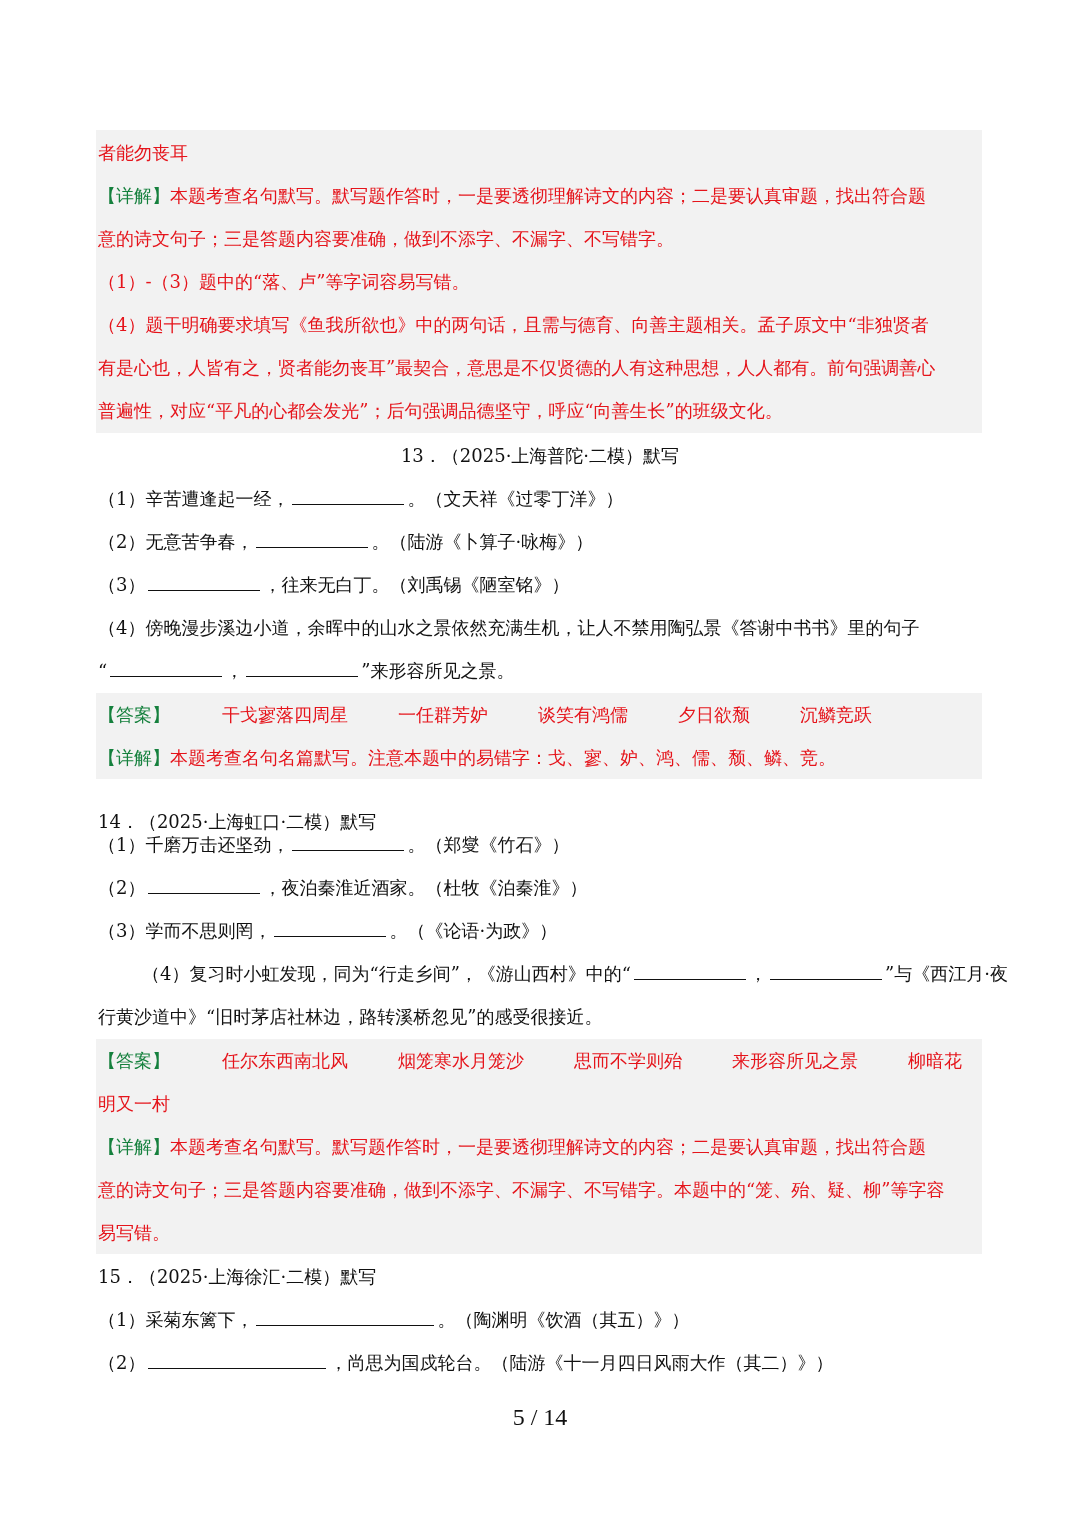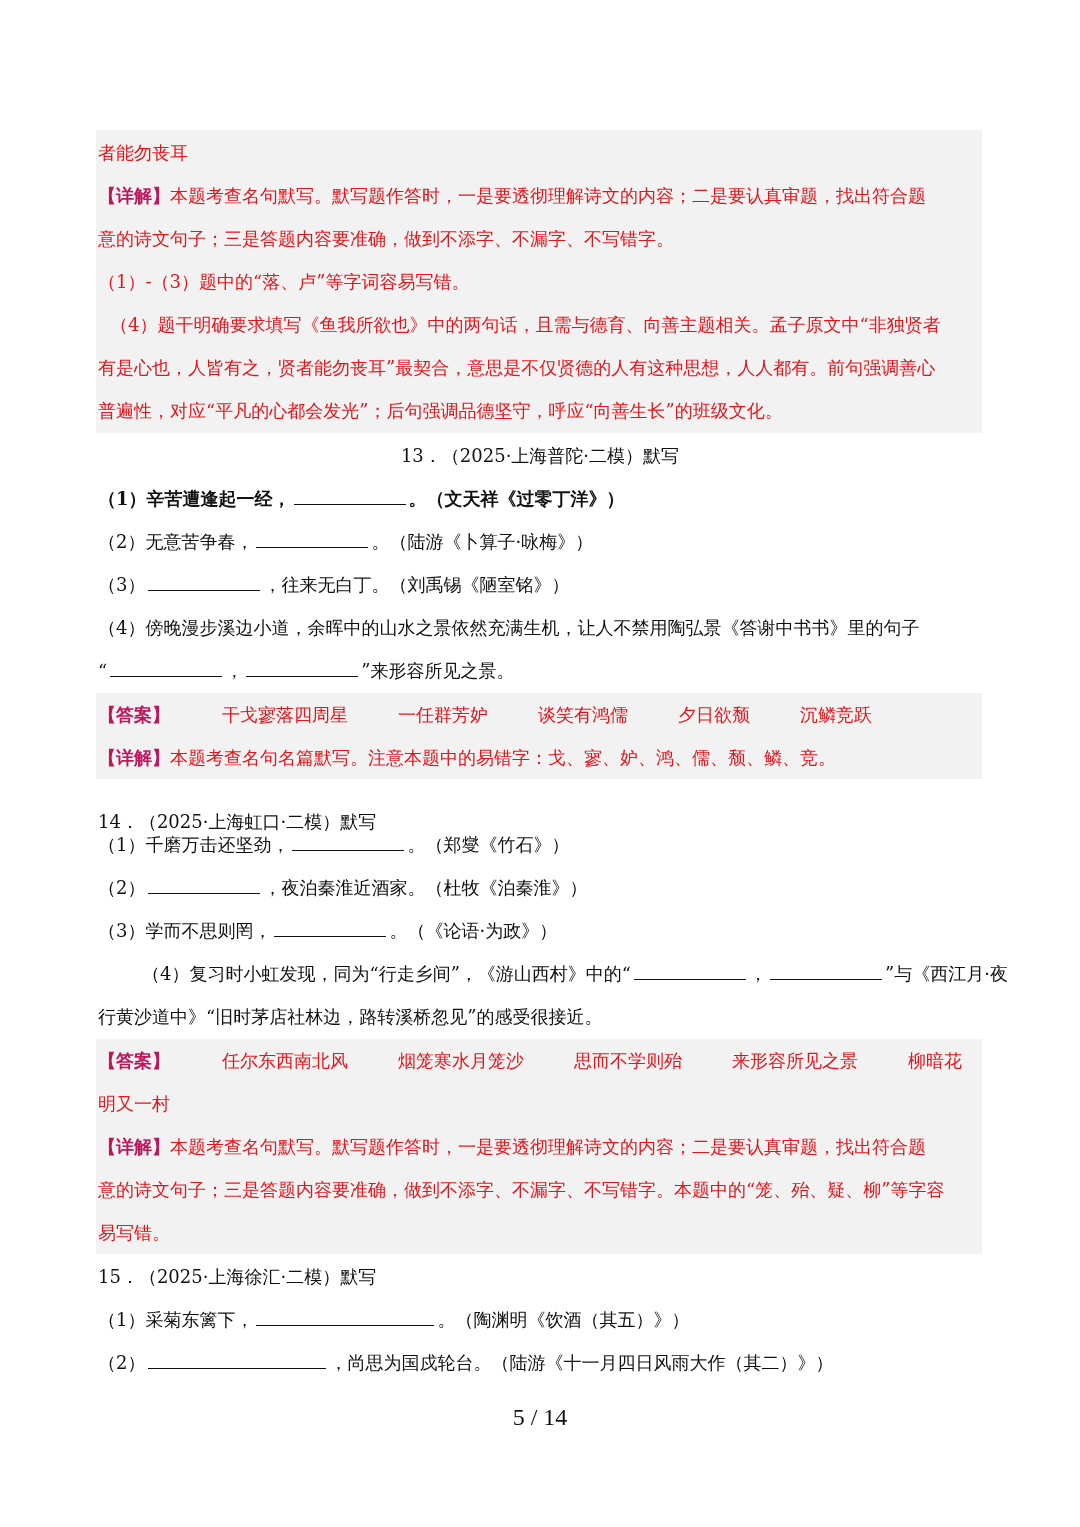--- a/index.html
+++ b/index.html
@@ -8,21 +8,21 @@
     font-family: "DejaVu Serif", "Liberation Serif", serif;
     color: #111;
   }
   .page { position: absolute; left: 0; top: 0; width: 1080px; height: 1527px; }
   .line {
     position: absolute; left: 98px; width: 884px;
     font-size: 18px; line-height: 43px; height: 43px; white-space: nowrap;
   }
   .shade { position: absolute; left: 96px; width: 886px; background: #f2f2f2; }
   .red { color: #e5141b; }
-  .bracket-label { color: #be185d; font-weight: bold; }
+  .bracket-label { color: #15803d; font-weight: normal; }
   .blank {
     display: inline-block; border-bottom: 1.5px solid #111;
     height: 20px; vertical-align: baseline; margin: 0 3px;
   }
   .w-std { width: 112px; }
   .w-long { width: 178px; }
   .ans-item { display: inline-block; margin-left: 50px; }
   .ans-item.first { margin-left: 52px; }
   .footer {
     position: absolute; top: 1404px; left: 0; width: 1080px; text-align: center;
@@ -34,26 +34,26 @@
 
 <div class="page">
 
   <div class="shade" style="top:130px;height:303px;"></div>
   <div class="line red" style="top:131px;">者能勿丧耳</div>
   <div class="line red" style="top:174px;">
     <span class="bracket-label">【详解】</span><span>本题考查名句默写。默写题作答时，一是要透彻理解诗文的内容；二是要认真审题，找出符合题</span>
   </div>
   <div class="line red" style="top:217px;">意的诗文句子；三是答题内容要准确，做到不添字、不漏字、不写错字。</div>
   <div class="line red" style="top:260px;">（1）-（3）题中的“落、卢”等字词容易写错。</div>
-  <div class="line red" style="top:303px;margin-left:12px;">（4）题干明确要求填写《鱼我所欲也》中的两句话，且需与德育、向善主题相关。孟子原文中“非独贤者</div>
+  <div class="line red" style="top:303px;">（4）题干明确要求填写《鱼我所欲也》中的两句话，且需与德育、向善主题相关。孟子原文中“非独贤者</div>
   <div class="line red" style="top:389px;">普遍性，对应“平凡的心都会发光”；后句强调品德坚守，呼应“向善生长”的班级文化。</div>
   <div class="line red" style="top:346px;">有是心也，人皆有之，贤者能勿丧耳”最契合，意思是不仅贤德的人有这种思想，人人都有。前句强调善心</div>
 
   <div class="line" style="top:434px;text-align:center;">13．（2025·上海普陀·二模）默写</div>
-  <div class="line" style="top:477px;font-weight:bold;">
+  <div class="line" style="top:477px;">
     <span>（1）辛苦遭逢起一经，</span><span class="blank w-std"></span><span>。（文天祥《过零丁洋》）</span>
   </div>
   <div class="line" style="top:520px;">
     <span>（2）无意苦争春，</span><span class="blank w-std"></span><span>。（陆游《卜算子·咏梅》）</span>
   </div>
   <div class="line" style="top:563px;">
     <span>（3）</span><span class="blank w-std"></span><span>，往来无白丁。（刘禹锡《陋室铭》）</span>
   </div>
   <div class="line" style="top:606px;">（4）傍晚漫步溪边小道，余晖中的山水之景依然充满生机，让人不禁用陶弘景《答谢中书书》里的句子</div>
   <div class="line" style="top:649px;">

